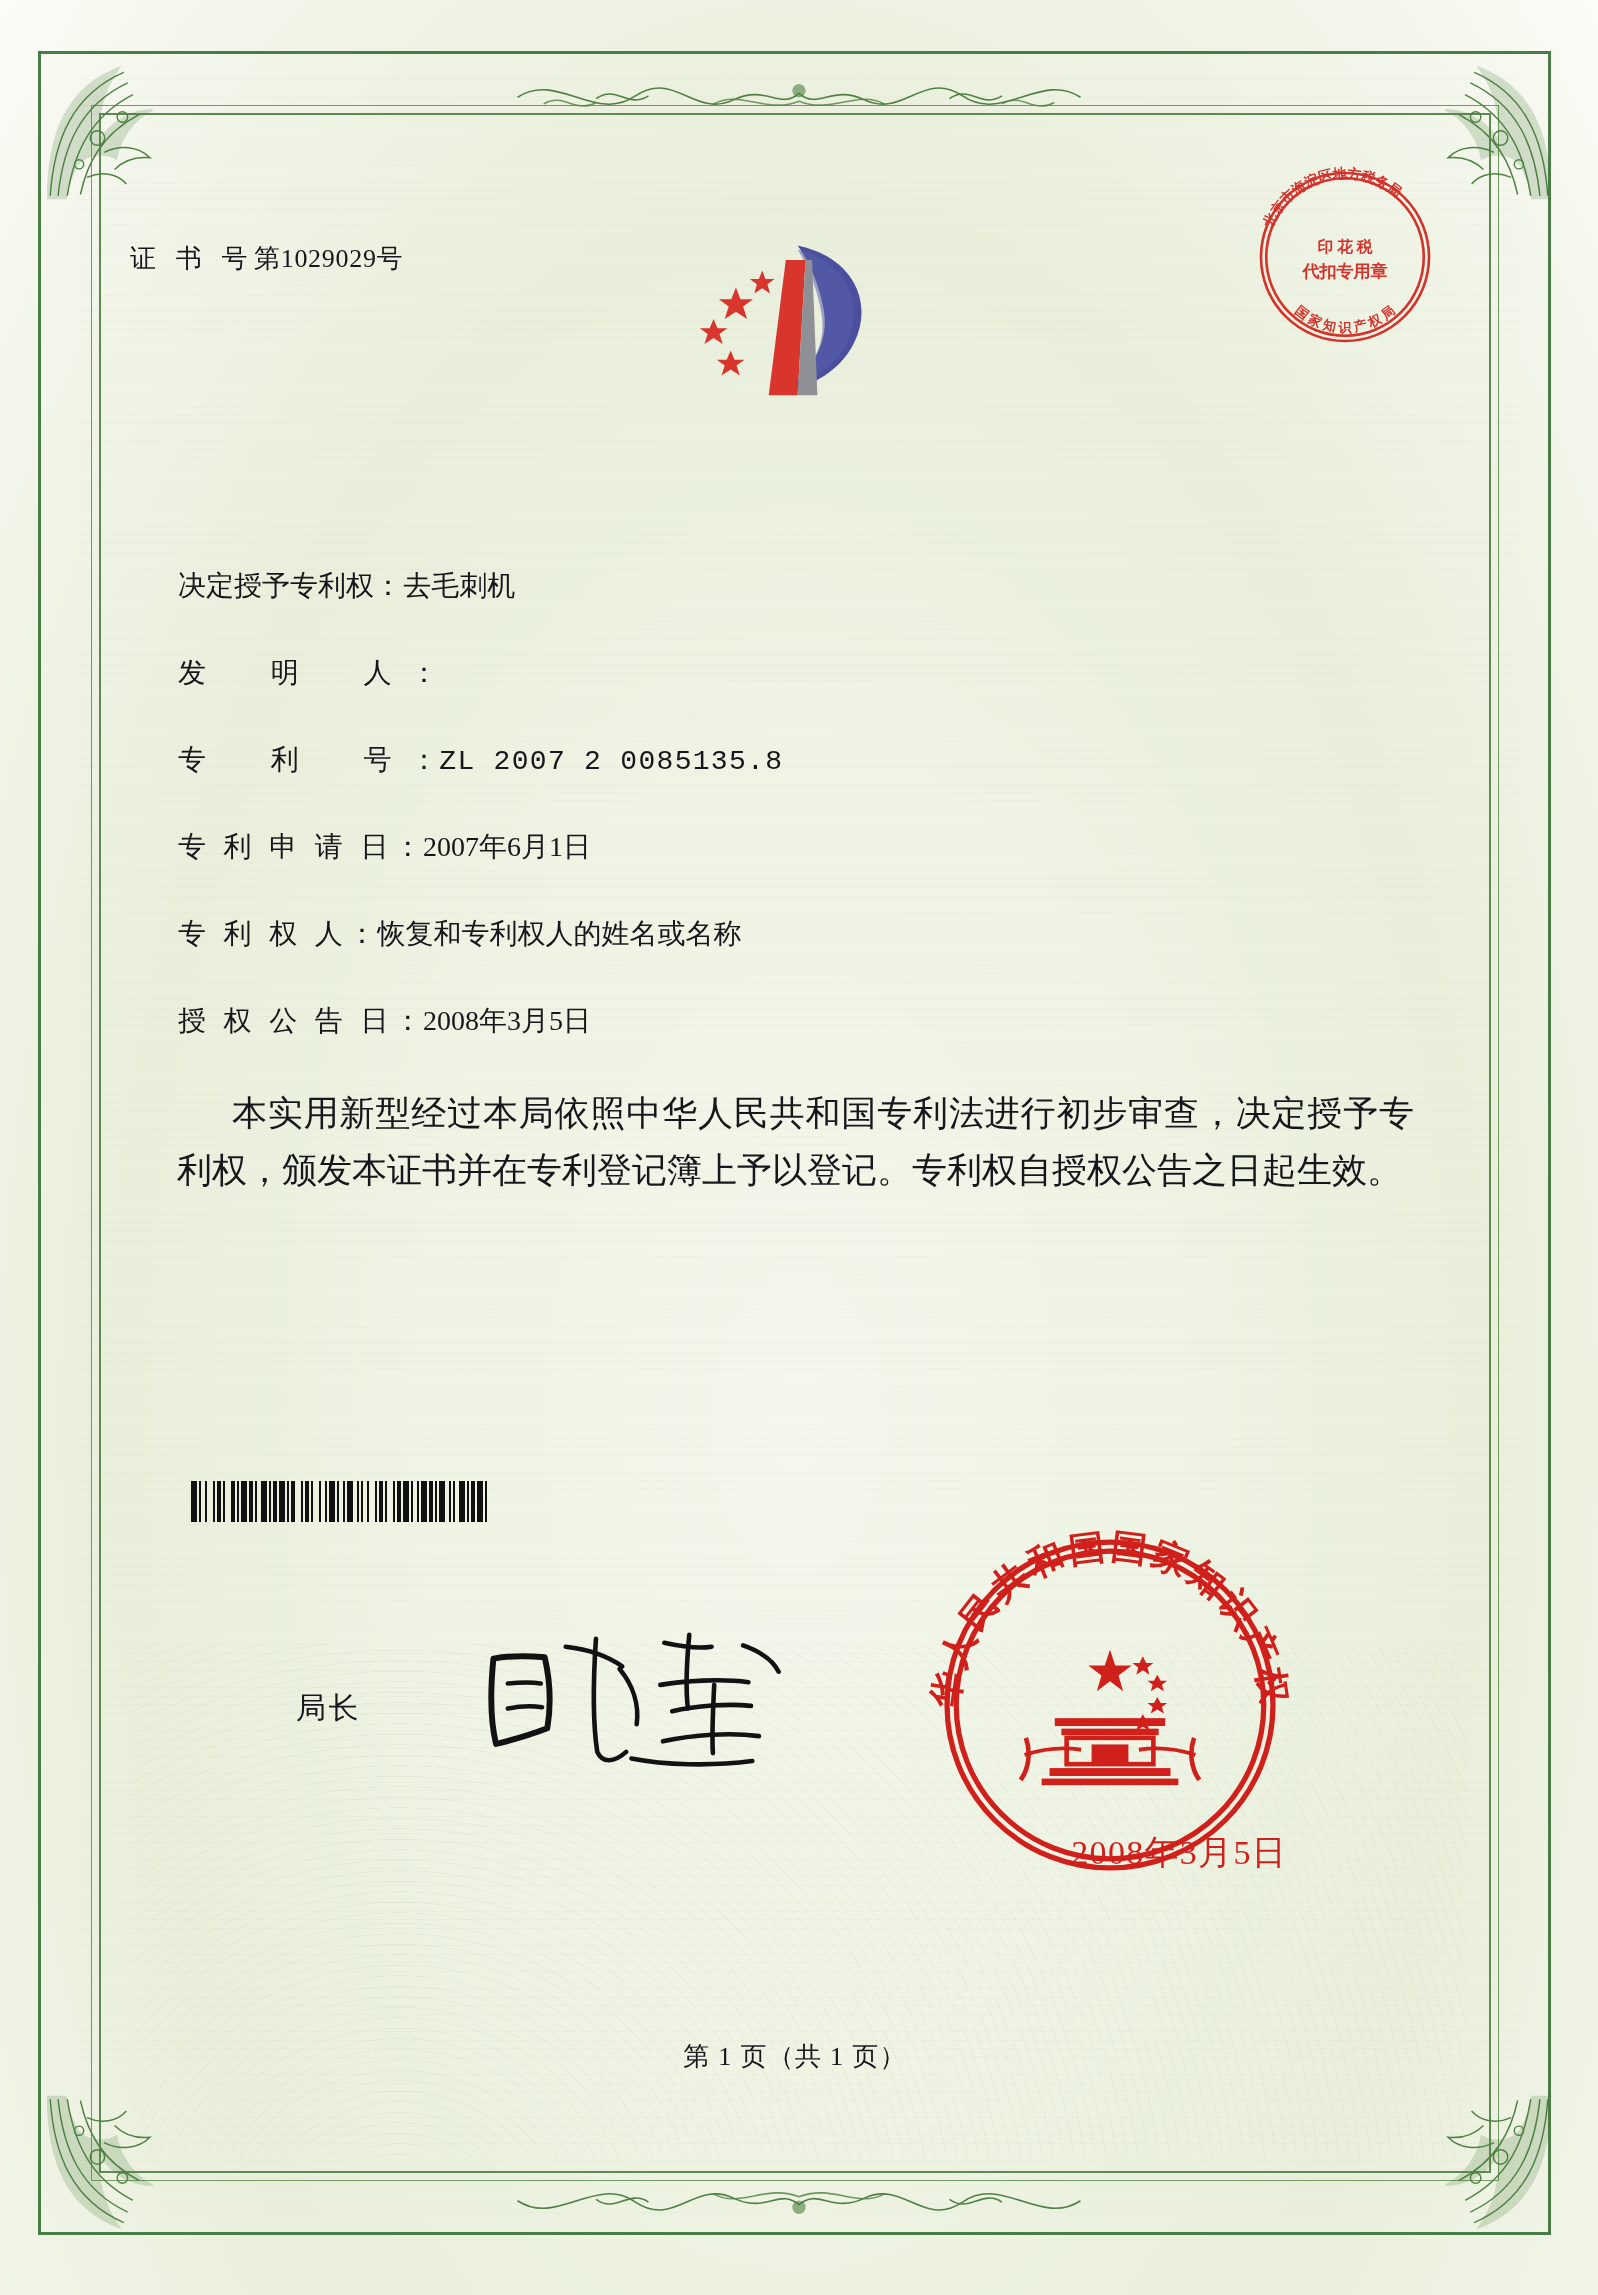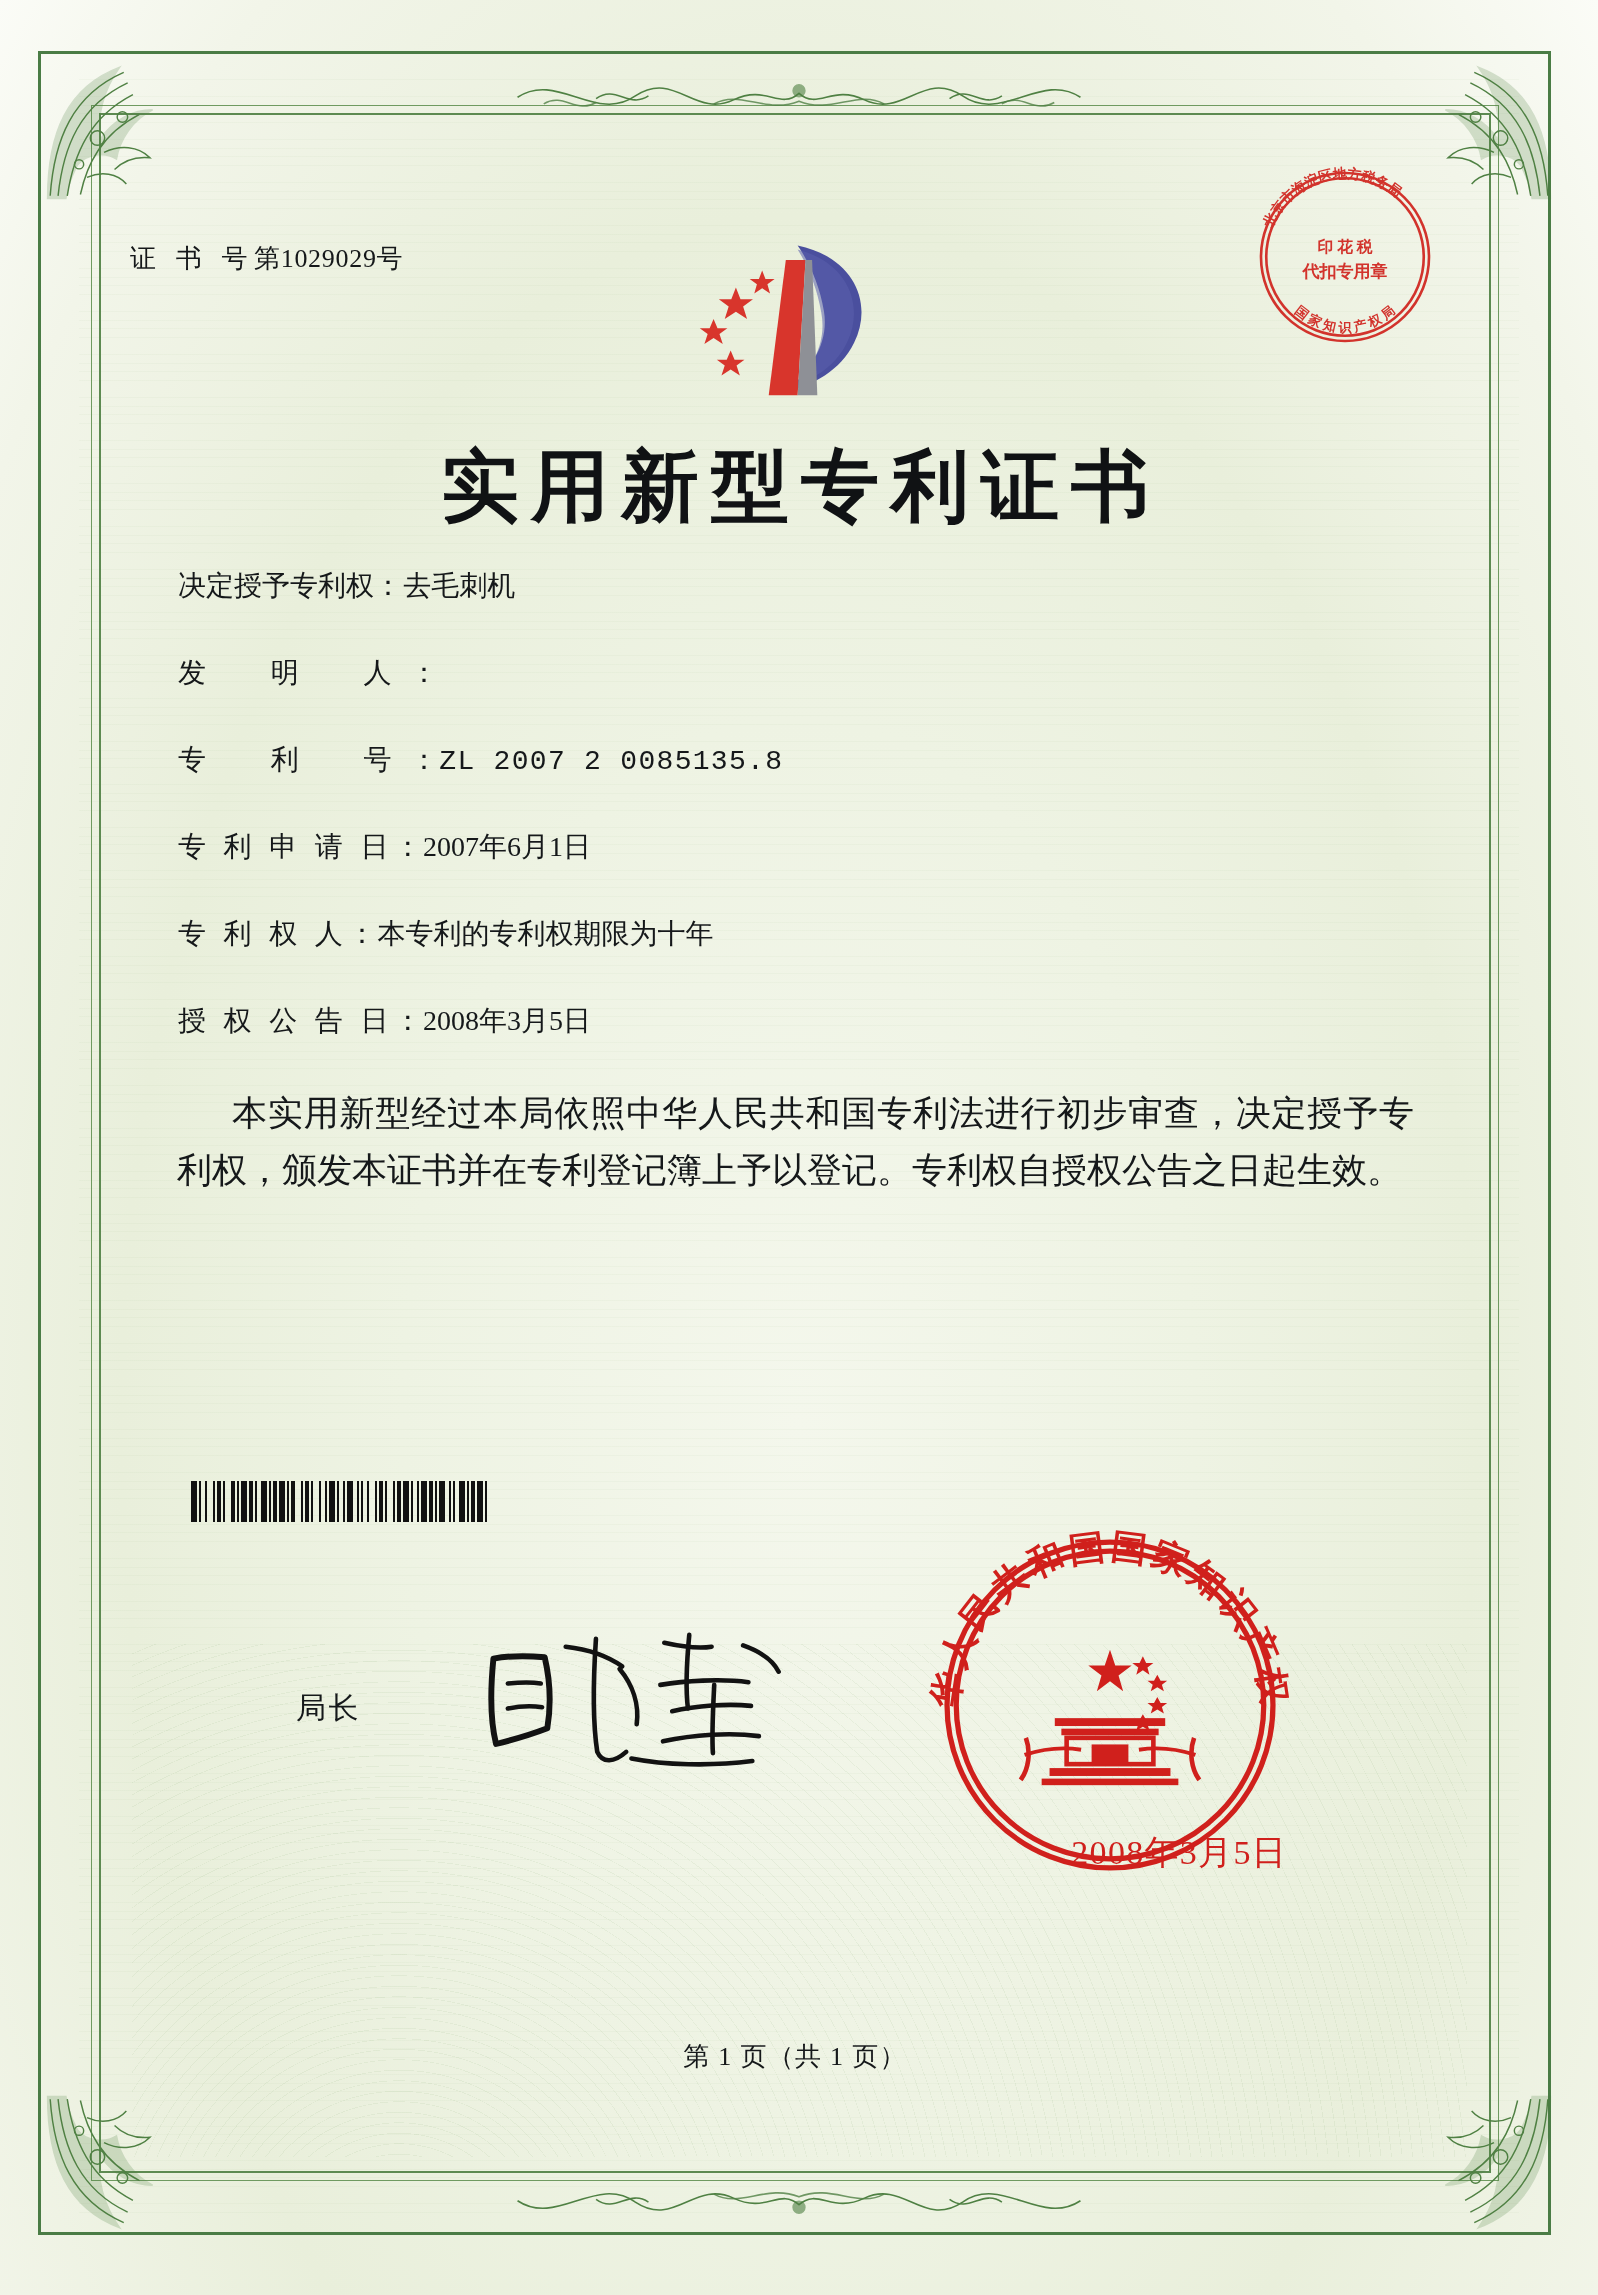--- a/index.html
+++ b/index.html
@@ -399,21 +399,20 @@
 
         <g fill="#d8352c">
           <polygon points="120,86 127,104 146,104 131,115 137,134 120,123 103,134 109,115 94,104 113,104"></polygon>
           <polygon points="86,134 92,148 107,148 95,157 100,172 86,163 72,172 77,157 65,148 80,148"></polygon>
           <polygon points="112,182 118,196 133,196 121,205 126,220 112,211 98,220 103,205 91,196 106,196"></polygon>
           <polygon points="160,60 165,73 179,73 168,81 172,95 160,87 148,95 152,81 141,73 155,73"></polygon>
         </g>
       </svg>
     </div>
 
-    <div class="title">实用新型专利证书</div>
 
     <div class="fields">
       <div class="field">
         <span class="k">决定授予专利权</span>
         <span class="k">：</span>
         <span class="v">去毛刺机</span>
       </div>
       <div class="field">
         <span class="k sp-7">发　明　人</span>
         <span class="k">：</span>
@@ -424,21 +423,21 @@
         <span class="v mono-num">ZL 2007 2 0085135.8</span>
       </div>
       <div class="field">
         <span class="k sp-2">专 利 申 请 日</span>
         <span class="k">：</span>
         <span class="v">2007年6月1日</span>
       </div>
       <div class="field">
         <span class="k sp-2">专 利 权 人</span>
         <span class="k">：</span>
-        <span class="v">本专利的专利权期限为十年</span>
+        <span class="v">恢复和专利权人的姓名或名称</span>
       </div>
       <div class="field">
         <span class="k sp-2">授 权 公 告 日</span>
         <span class="k">：</span>
         <span class="v">2008年3月5日</span>
       </div>
     </div>
 
     <div class="paras">
       <p>本实用新型经过本局依照中华人民共和国专利法进行初步审查，决定授予专利权，颁发本证书并在专利登记簿上予以登记。专利权自授权公告之日起生效。</p>

